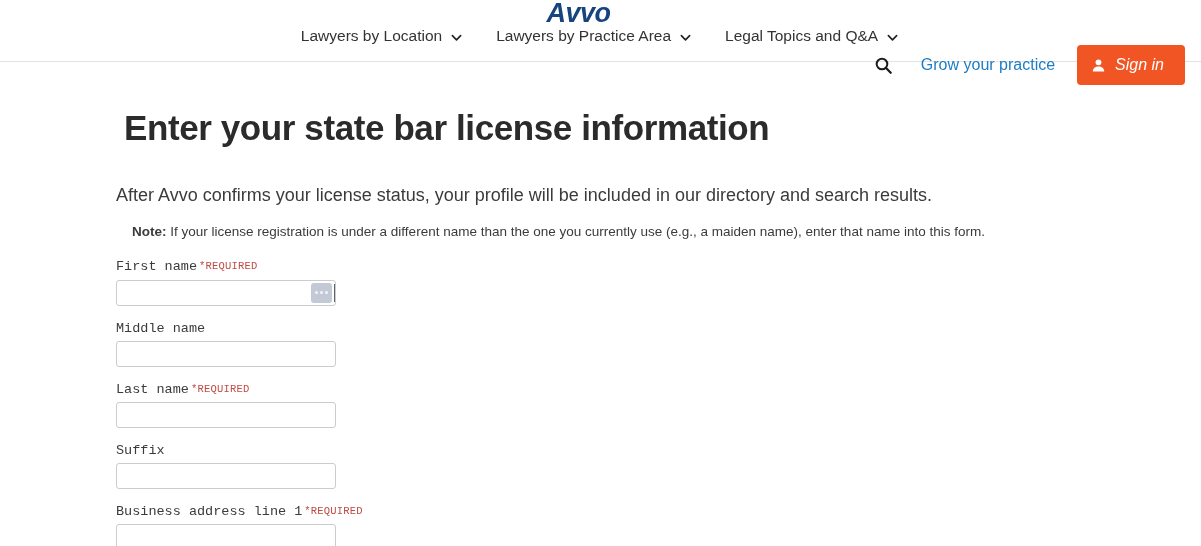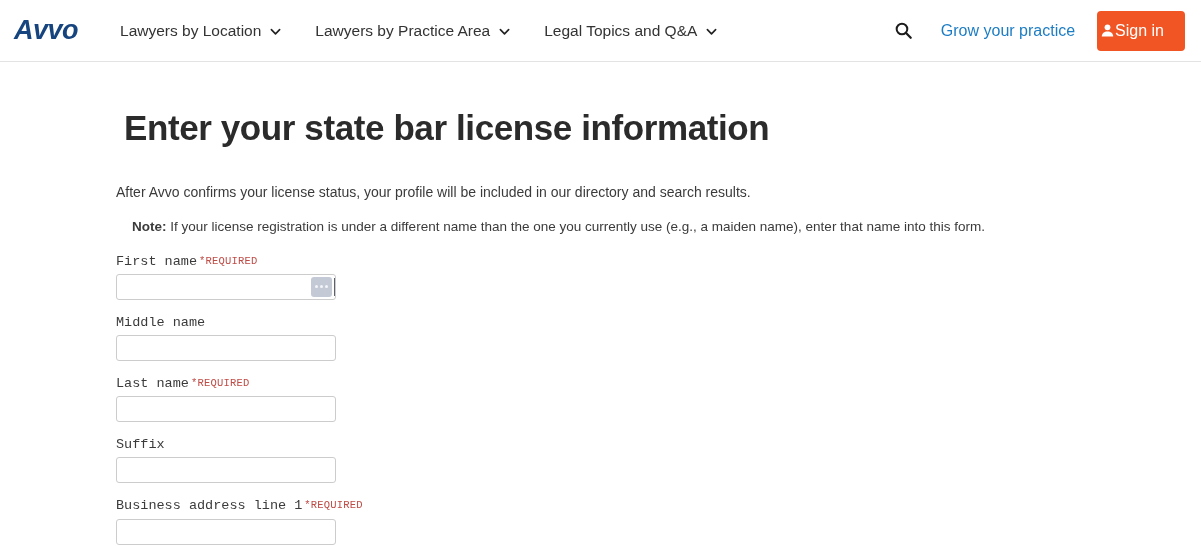--- a/index.html
+++ b/index.html
@@ -15,20 +15,21 @@
   
   .header {
     position: relative;
     height: 62px;
     width: 100%;
     background: #ffffff;
     border-bottom: 1px solid #e3e3e3;
     display: flex;
     align-items: center;
     padding: 0 16px 0 14px;
+    flex-direction: column;
   }
   .logo {
     font-size: 27px;
     font-weight: 700;
     font-style: italic;
     letter-spacing: -0.5px;
     color: #16447e;
     line-height: 1;
     margin-right: 42px;
     user-select: none;
@@ -72,49 +73,50 @@
     font-size: 16px;
     color: #1d7dc4;
     text-decoration: none;
     cursor: pointer;
     white-space: nowrap;
     margin-right: 22px;
   }
   .signin-btn {
     display: flex;
     align-items: center;
-    gap: 0;
+    gap: 9px;
     background: #f05523;
     color: #ffffff;
     border: none;
     border-radius: 4px;
     height: 40px;
-    padding: 0 21px 0 3px;
+    padding: 0 21px 0 14px;
     font-size: 16px;
     font-family: "Liberation Sans", sans-serif;
     cursor: pointer;
     white-space: nowrap;
+    font-style: italic;
   }
   .person-icon { display: block; }
 
   
   .main {
     padding: 0 0 0 116px;
   }
   .page-title {
     font-size: 35px;
     font-weight: 700;
     color: #2b2b2b;
     letter-spacing: -0.4px;
     margin: 8px;
     padding-top: 38px;
     line-height: 1.15;
   }
   .intro {
-    font-size: 14px;
+    font-size: 18px;
     color: #3b3b3b;
     margin: 0;
     padding-top: 27px;
     line-height: 1.4;
   }
   .note {
     font-size: 13.5px;
     color: #3b3b3b;
     margin: 0;
     padding-top: 15px;

